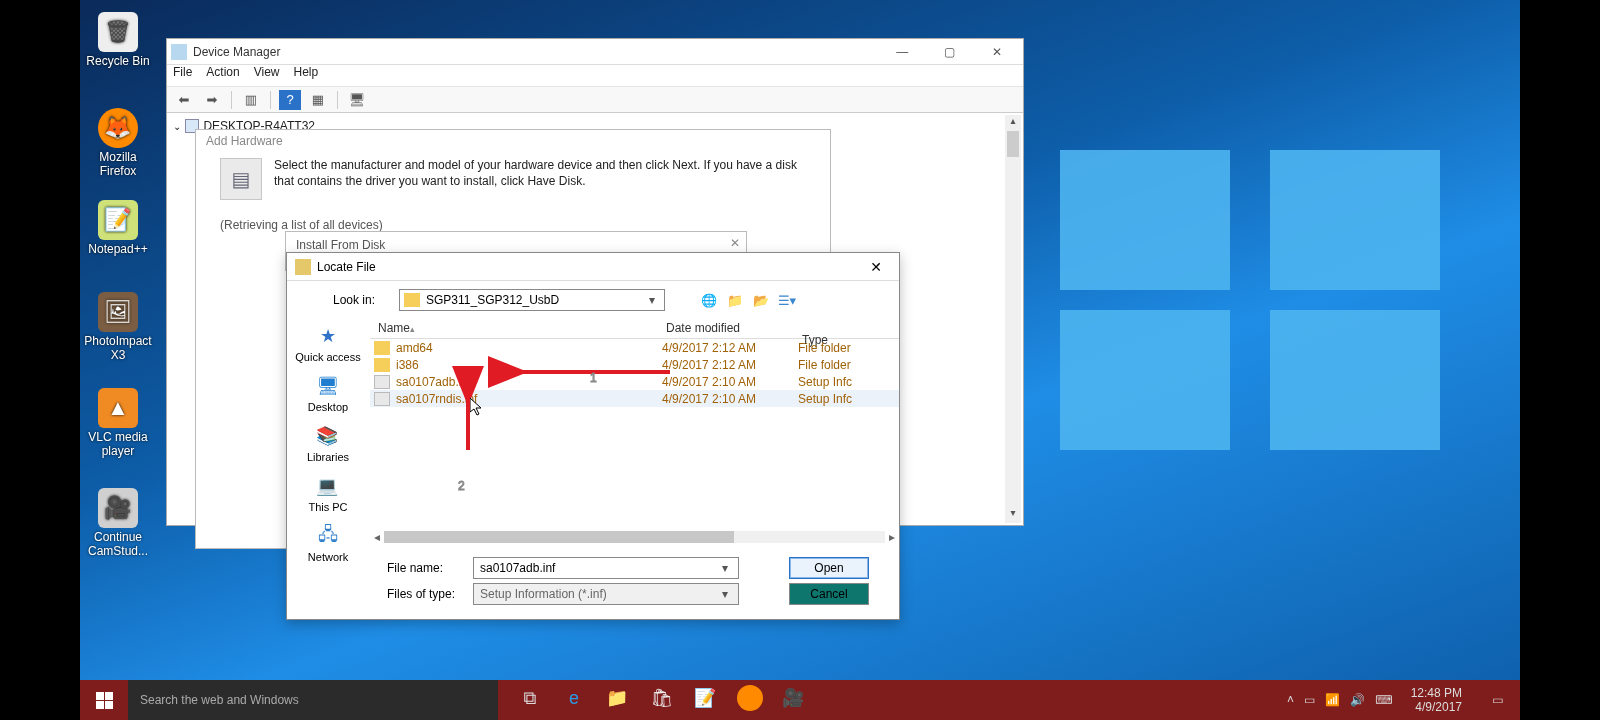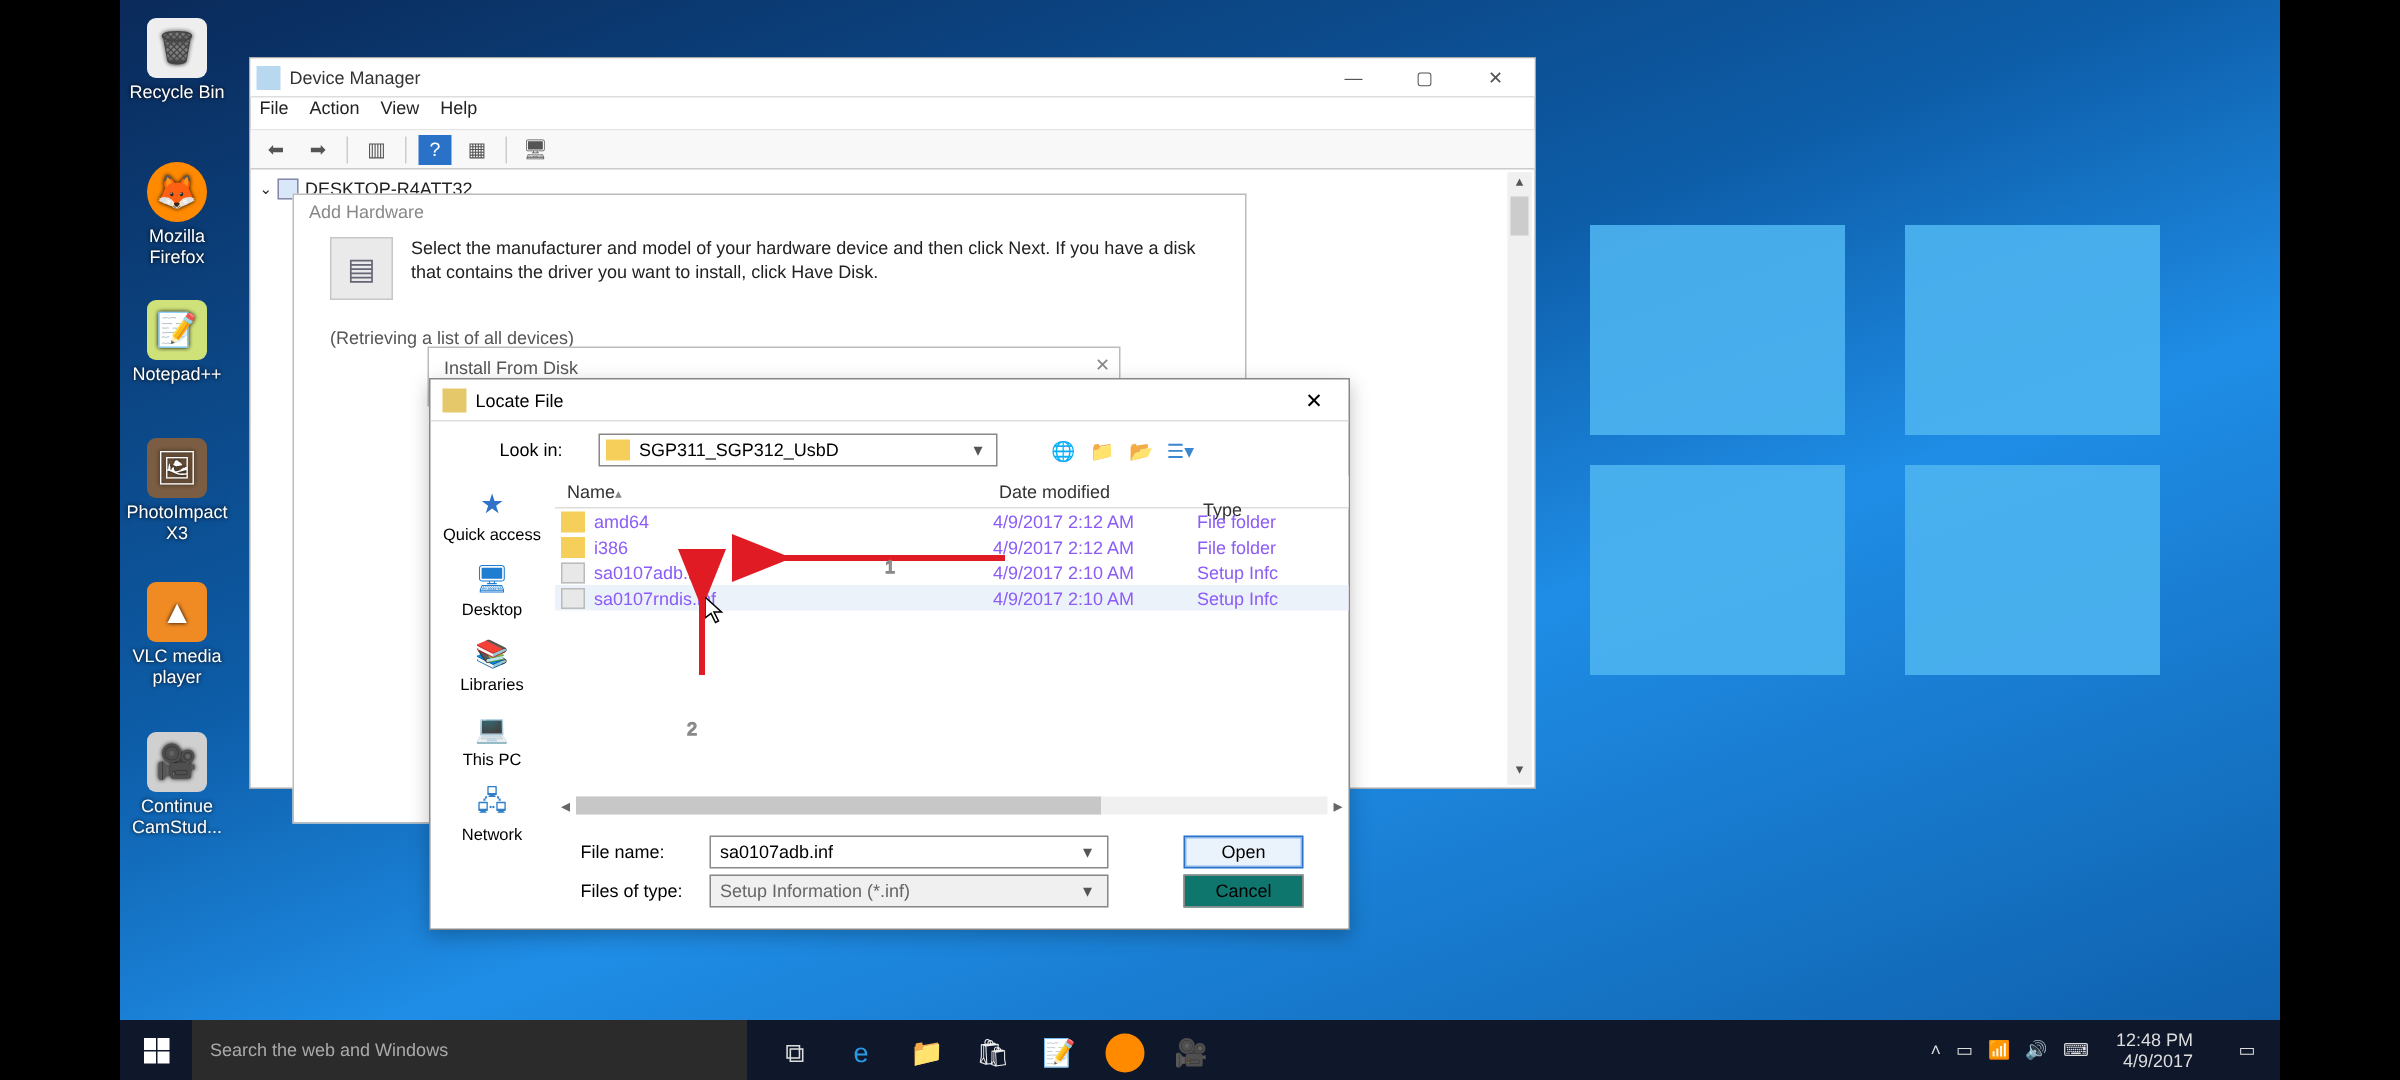--- a/index.html
+++ b/index.html
@@ -86,21 +86,21 @@
   .place .pi{width:34px;height:26px;display:flex;align-items:center;justify-content:center;font-size:18px;}
   .place .pt{font-size:11px;text-align:center;}
   .pi.star{color:#2f72c8;} .pi.desk{color:#1f7ed0;} .pi.lib{color:#e8b828;}
   .pi.pc{color:#36617a;} .pi.net{color:#2f7ec8;}
 
   .filelist{flex:1;border-left:1px solid #fff;}
   .flhead{display:flex;height:22px;align-items:center;border-bottom:1px solid #ddd;font-size:12px;color:#333;background:#fff;}
   .flhead .c{padding:0 8px;}
   .flhead .c1{width:288px;} .flhead .c2{width:136px;} .flhead .c3{width:80px;margin-top:24px;}
   .flhead .sort{margin:0 auto;font-size:9px;color:#888;}
-  .row{display:flex;height:17px;align-items:center;font-size:12px;color:#8b5cf6;padding-left:4px;}
+  .row{display:flex;height:17px;align-items:center;font-size:12px;color:#a16207;padding-left:4px;}
   .row .ic{width:16px;height:14px;margin-right:6px;}
   .row .ic.folder{background:#f5cf5a;}
   .row .ic.inf{background:#e8e8e8;border:1px solid #bbb;}
   .row .n{width:266px;} .row .d{width:136px;} .row .ty{width:80px;}
   .row.sel{background:#ecf2fa;}
   .hscroll{height:16px;display:flex;align-items:center;margin-top:2px;}
   .hscroll .ar{width:14px;text-align:center;color:#666;}
   .hscroll .track{flex:1;height:12px;background:#f0f0f0;position:relative;}
   .hscroll .thumb{position:absolute;left:0;top:0;height:12px;width:350px;background:#c7c7c7;}
 
@@ -110,21 +110,21 @@
   .bcombo{flex:0 0 266px;height:22px;border:1px solid #888;display:flex;align-items:center;padding:0 6px;background:#fff;}
   .bcombo.disabled{background:#f0f0f0;color:#666;}
   .bcombo .txt{flex:1;} .bcombo .dd{width:14px;text-align:center;color:#555;}
   .bbtn{width:80px;height:22px;border:1px solid #888;background:#0f766e;text-align:center;line-height:20px;margin-left:40px;}
   .bbtn.primary{border:1px solid #2a72c8;box-shadow:0 0 0 1px #8ab6e8 inset;background:#eaf2fb;}
 
   
   svg.annot{position:absolute;pointer-events:none;}
 
   
-  .taskbar{position:absolute;left:80px;right:80px;bottom:0;height:40px;background:#0f172a;display:flex;align-items:flex-end;color:#fff;}
+  .taskbar{position:absolute;left:80px;right:80px;bottom:0;height:40px;background:#7f1d1d;display:flex;align-items:flex-start;color:#fff;}
   .start{width:48px;height:40px;display:flex;align-items:center;justify-content:center;}
   .start .wl{display:grid;grid-template-columns:8px 8px;grid-template-rows:8px 8px;gap:1px;}
   .start .wl span{background:#fff;}
   .search{flex:0 0 370px;height:40px;display:flex;align-items:center;padding:0 12px;background:#2b2b2b;color:#aaa;font-size:14px;}
   .tasks{display:flex;gap:8px;margin-left:14px;}
   .ticon{width:36px;height:36px;display:flex;align-items:center;justify-content:center;font-size:18px;border-radius:2px;}
   .ti-tv{color:#ddd;} .ti-edge{color:#299ae6;} .ti-file{color:#f2c94c;}
   .ti-store{color:#eee;} .ti-np{color:#9acd32;} .ti-ff{background:#ff8a00;border-radius:50%;width:26px;height:26px;}
   .ti-cam{color:#bbb;}
   .tray{margin-left:auto;display:flex;align-items:center;gap:10px;padding-right:4px;color:#ddd;}

